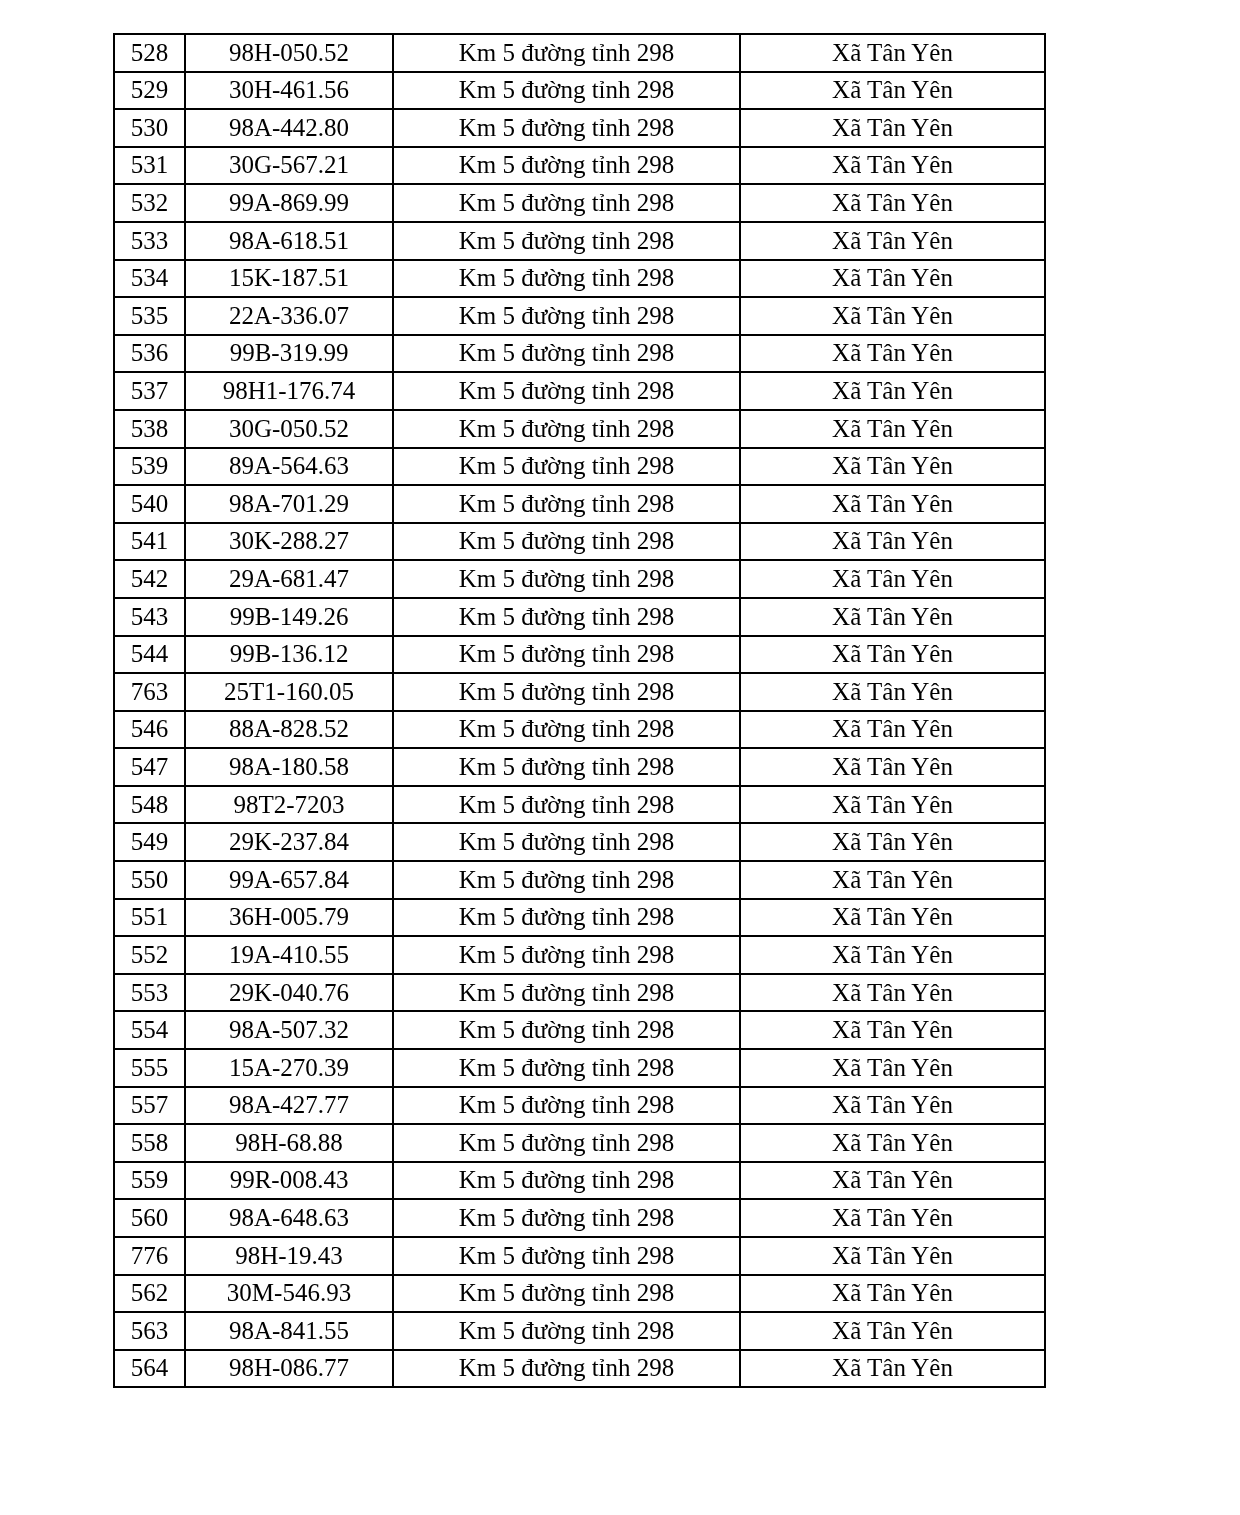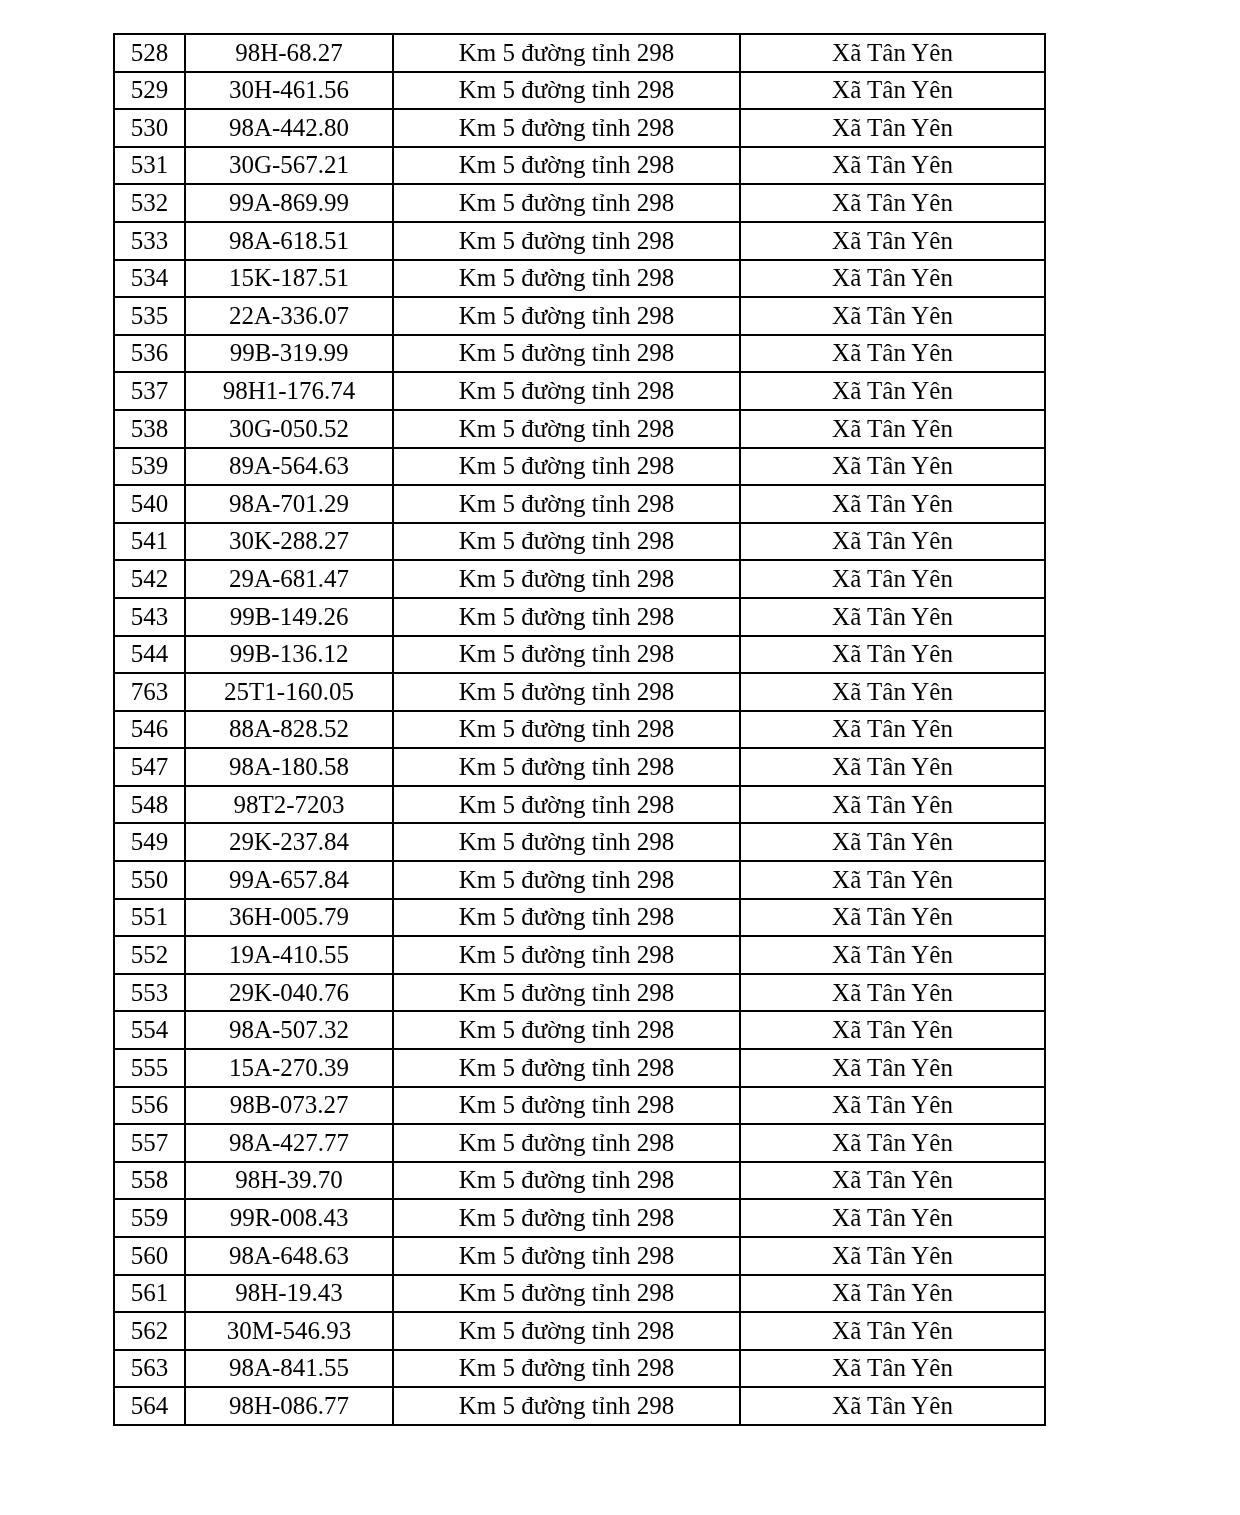--- a/index.html
+++ b/index.html
@@ -48,21 +48,21 @@
   <table class="plates">
     <colgroup>
       <col class="c-index">
       <col class="c-plate">
       <col class="c-location">
       <col class="c-commune">
     </colgroup>
     <tbody>
   <tr>
     <td>528</td>
-    <td>98H-68.27</td>
+    <td>98H-050.52</td>
     <td>Km 5 đường tỉnh 298</td>
     <td>Xã Tân Yên</td>
   </tr>
 
   <tr>
     <td>529</td>
     <td>30H-461.56</td>
     <td>Km 5 đường tỉnh 298</td>
     <td>Xã Tân Yên</td>
   </tr>
@@ -242,57 +242,51 @@
     <td>Xã Tân Yên</td>
   </tr>
 
   <tr>
     <td>555</td>
     <td>15A-270.39</td>
     <td>Km 5 đường tỉnh 298</td>
     <td>Xã Tân Yên</td>
   </tr>
 
-  <tr>
-    <td>556</td>
-    <td>98B-073.27</td>
-    <td>Km 5 đường tỉnh 298</td>
-    <td>Xã Tân Yên</td>
-  </tr>
 
   <tr>
     <td>557</td>
     <td>98A-427.77</td>
     <td>Km 5 đường tỉnh 298</td>
     <td>Xã Tân Yên</td>
   </tr>
 
   <tr>
     <td>558</td>
-    <td>98H-39.70</td>
+    <td>98H-68.88</td>
     <td>Km 5 đường tỉnh 298</td>
     <td>Xã Tân Yên</td>
   </tr>
 
   <tr>
     <td>559</td>
     <td>99R-008.43</td>
     <td>Km 5 đường tỉnh 298</td>
     <td>Xã Tân Yên</td>
   </tr>
 
   <tr>
     <td>560</td>
     <td>98A-648.63</td>
     <td>Km 5 đường tỉnh 298</td>
     <td>Xã Tân Yên</td>
   </tr>
 
   <tr>
-    <td>561</td>
+    <td>776</td>
     <td>98H-19.43</td>
     <td>Km 5 đường tỉnh 298</td>
     <td>Xã Tân Yên</td>
   </tr>
 
   <tr>
     <td>562</td>
     <td>30M-546.93</td>
     <td>Km 5 đường tỉnh 298</td>
     <td>Xã Tân Yên</td>

